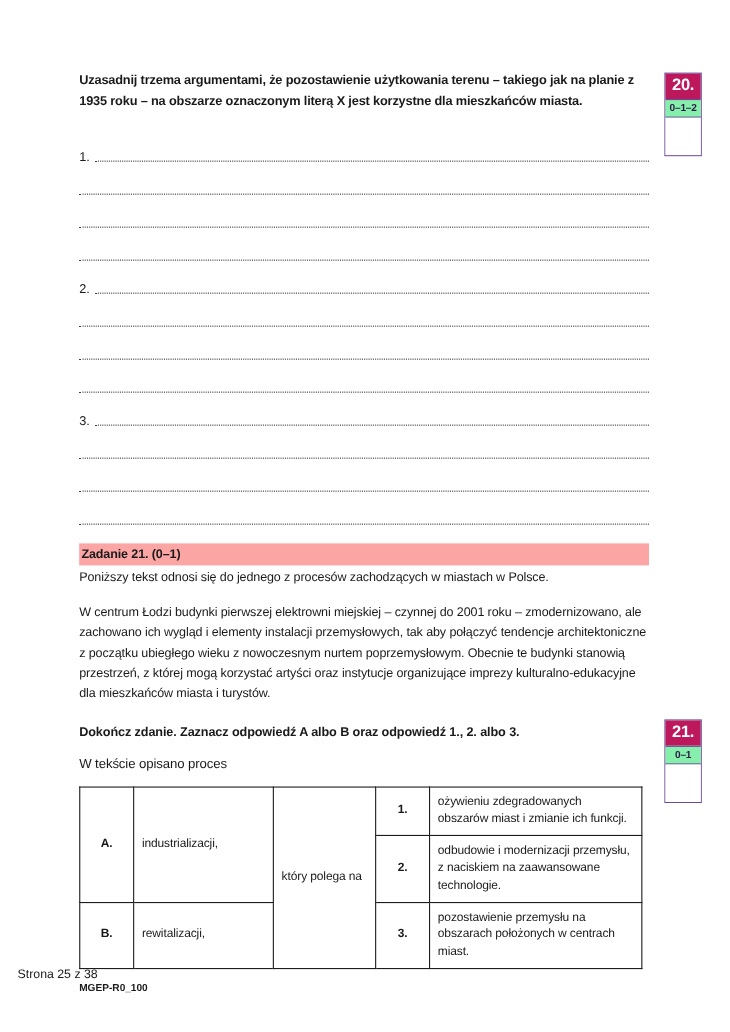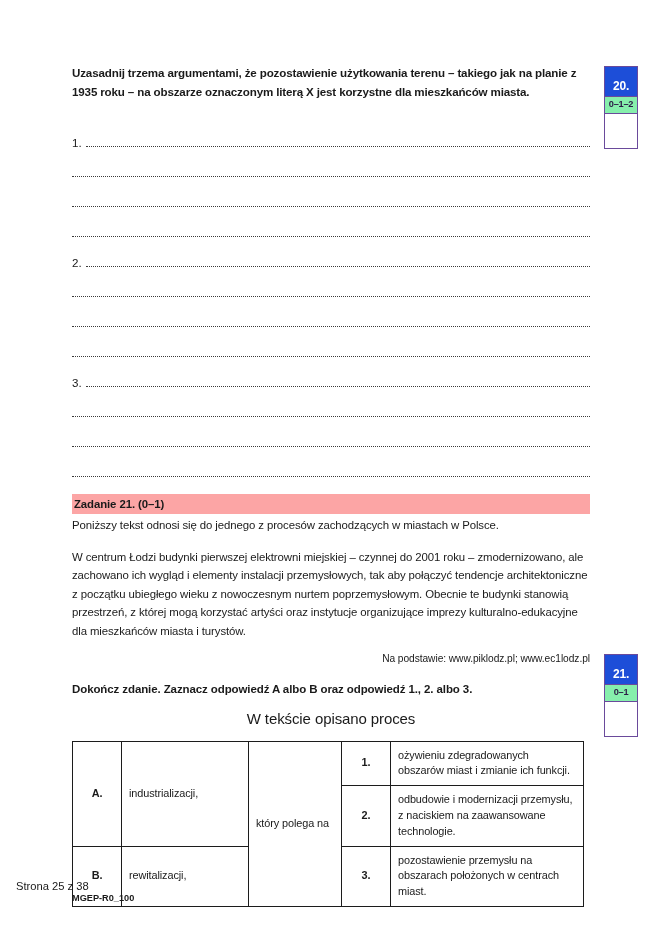--- a/index.html
+++ b/index.html
@@ -97,24 +97,23 @@
     margin-top: 12px;
     letter-spacing: -0.05px;
   }
   .instruction {
     font-size: 11.5px;
     font-weight: bold;
     margin-top: 19px;
     letter-spacing: -0.1px;
   }
   .stem {
-    font-size: 15px;
+    font-size: 12px;
     margin-top: 15px;
     letter-spacing: -0.1px;
-    text-align: center;
   }
 
   
   .matrix {
     margin-top: 14px;
     border-collapse: collapse;
     width: 512px;
     table-layout: fixed;
   }
   .matrix td {
@@ -132,26 +131,26 @@
   .c-opt      { }
 
   
   .score-box {
     position: absolute;
     width: 32px;
     border: 1.1px solid #6a4a9b;
     box-sizing: content-box;
   }
   .score-box .sb-title {
-    background: #1d4ed8;
+    background: #be185d;
     color: #ffffff;
-    font-size: 12px;
+    font-size: 15px;
     font-weight: bold;
     text-align: center;
-    padding: 12px 0 2px 0;
+    padding: 2px 0 2px 0;
     line-height: 1.25;
     letter-spacing: -0.2px;
   }
   .score-box .sb-range {
     background: #86efac;
     color: #2b1a45;
     font-size: 9.2px;
     font-weight: bold;
     text-align: center;
     padding: 2px 0 2px 0;
@@ -269,21 +268,20 @@
     </div>
 
     <div style="margin-top:14px;">
 
       <div class="zadanie-bar">Zadanie 21. (0–1)</div>
 
       <p class="body-text">Poniższy tekst odnosi się do jednego z procesów zachodzących w miastach w Polsce.</p>
 
       <p class="body-text para">W centrum Łodzi budynki pierwszej elektrowni miejskiej – czynnej do 2001 roku – zmodernizowano, ale zachowano ich wygląd i elementy instalacji przemysłowych, tak aby połączyć tendencje architektoniczne z początku ubiegłego wieku z nowoczesnym nurtem poprzemysłowym. Obecnie te budynki stanowią przestrzeń, z której mogą korzystać artyści oraz instytucje organizujące imprezy kulturalno-edukacyjne dla mieszkańców miasta i turystów.</p>
 
-      <div class="source">Na podstawie: www.piklodz.pl; www.ec1lodz.pl</div>
 
       <div class="instruction">Dokończ zdanie. Zaznacz odpowiedź A albo B oraz odpowiedź 1., 2. albo 3.</div>
 
       <div class="stem">W tekście opisano proces</div>
 
       <table class="matrix">
         <tbody>
           <tr>
             <td class="c-letter" rowspan="2">A.</td>
             <td class="c-term" rowspan="2">industrializacji,</td>

